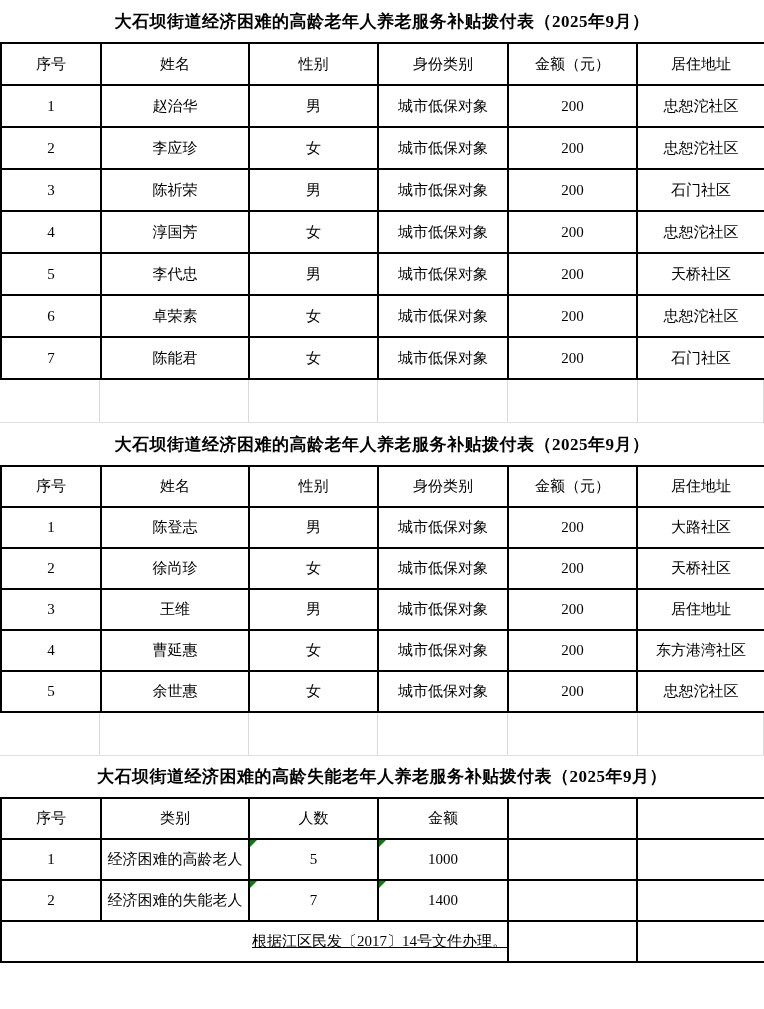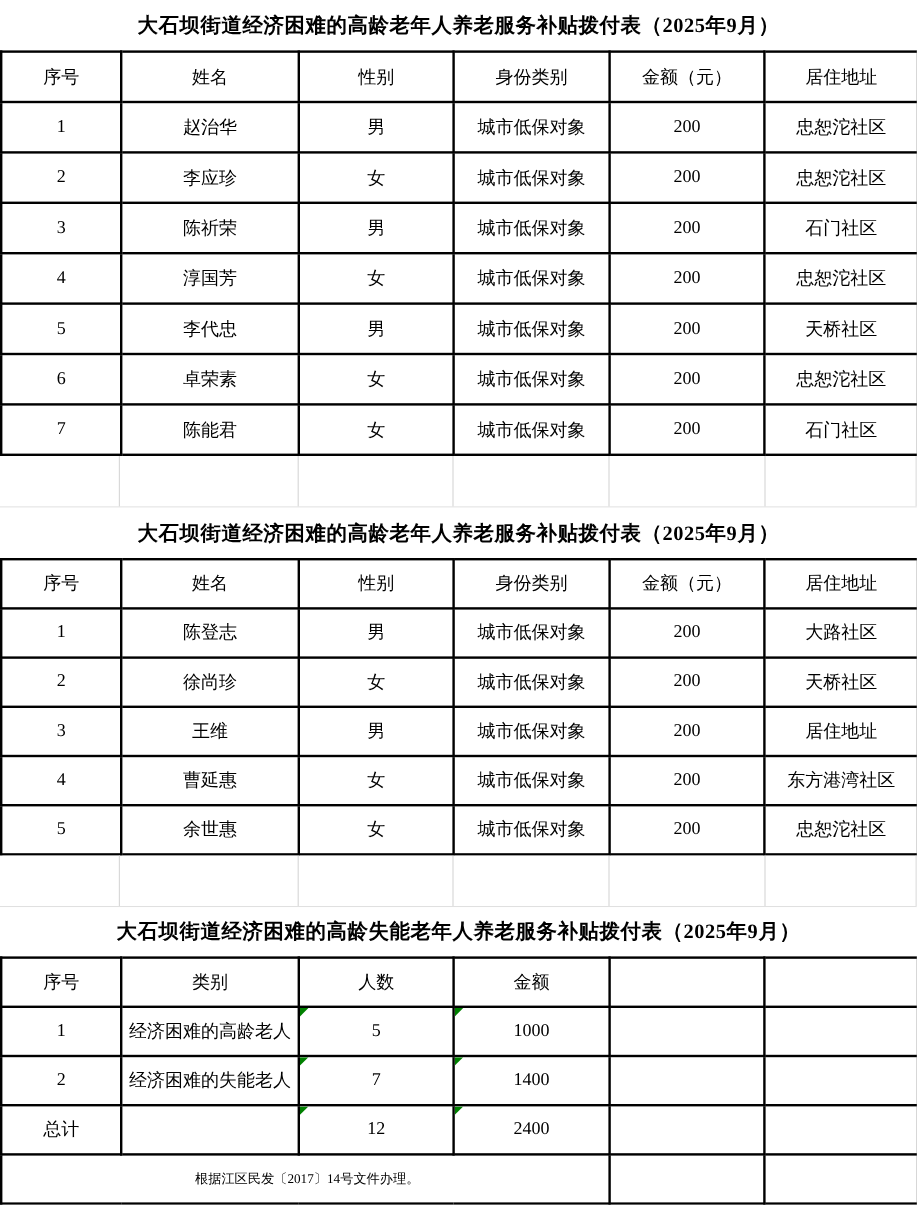--- a/index.html
+++ b/index.html
@@ -36,24 +36,25 @@
     vertical-align:middle;
     font-weight:normal;
     font-size:15px;
     position:relative;
     overflow:hidden;
     white-space:nowrap;
   }
   table.rows-tall th, table.rows-tall td{height:40px;}
   table.rows-mid  th, table.rows-mid  td{height:39px;}
   td.footnote-cell{
-    text-align:center;
+    text-align:right;
     padding-left:3px;
     height:42px;
-    font-size:11px;
+    font-size:15px;
+    text-decoration:underline;
   }
 
   
   .err-tri{
     position:absolute;
     top:0;left:0;
     width:0;height:0;
     border-top:7px solid #008000;
     border-right:7px solid transparent;
   }
@@ -270,28 +271,20 @@
           </tr>
           <tr>
             <td>2</td>
             <td>经济困难的失能老人</td>
             <td>7<span class="err-tri"></span></td>
             <td>1400<span class="err-tri"></span></td>
             <td></td>
             <td></td>
           </tr>
           <tr>
-            <td>总计</td>
-            <td></td>
-            <td>12<span class="err-tri"></span></td>
-            <td>2400<span class="err-tri"></span></td>
-            <td></td>
-            <td></td>
-          </tr>
-          <tr>
             <td colspan="4" class="footnote-cell">根据江区民发〔2017〕14号文件办理。</td>
             <td></td>
             <td></td>
           </tr>
         </tbody>
       </table>
   </section>
 
 </div>
 

